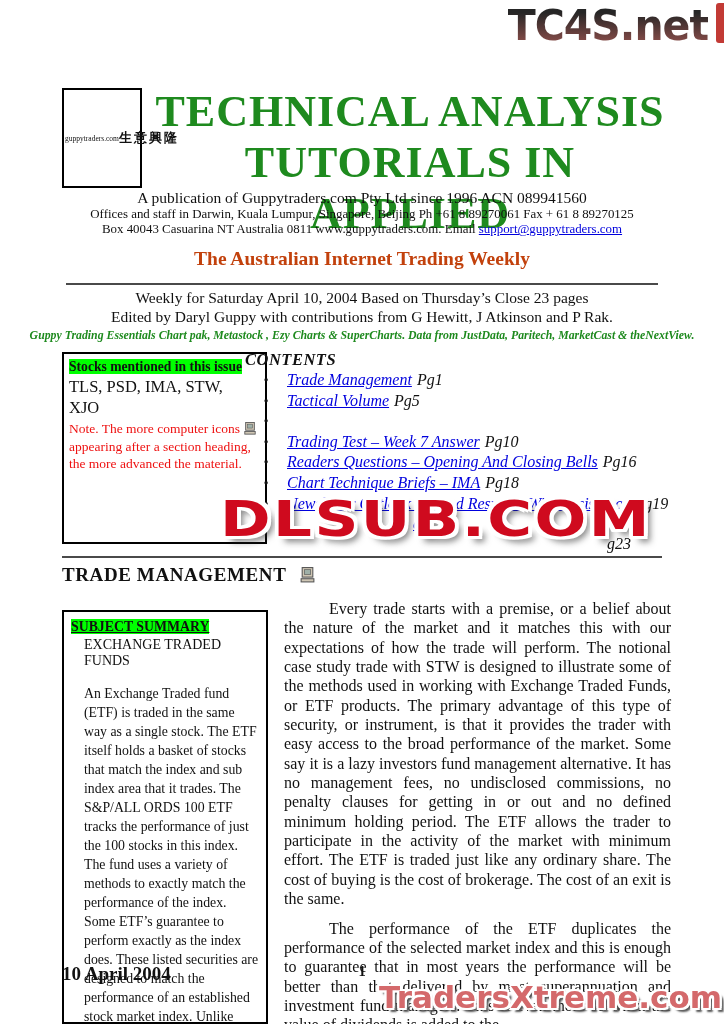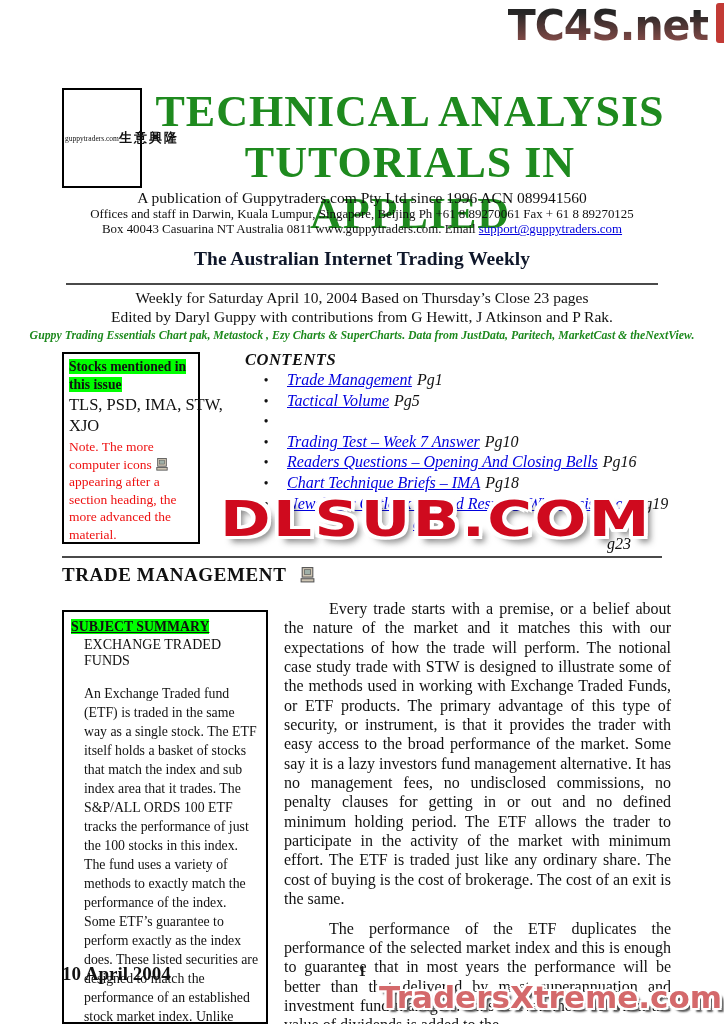--- a/index.html
+++ b/index.html
@@ -23,30 +23,30 @@
             padding:2px 1px;box-sizing:border-box;background:#fff;}
   .logo-site{font-size:7.5px;font-family:"Liberation Serif",serif;letter-spacing:0;white-space:nowrap;}
   .logo-cjk{font-size:13px;font-weight:bold;letter-spacing:2px;white-space:nowrap;}
   .title{left:148px;top:86px;width:524px;text-align:center;color:#1e8a1e;font-weight:bold;
          font-size:44px;line-height:51px;letter-spacing:1px;}
   .pub1{left:0;top:189px;width:724px;text-align:center;font-size:15.5px;}
   .pub2{left:0;top:207px;width:724px;text-align:center;font-size:12.9px;}
   .pub3{left:0;top:222px;width:724px;text-align:center;font-size:12.9px;}
   a.link, .link{color:#0000dd;text-decoration:underline;cursor:pointer;}
 
-  .weekly-title{left:0;top:248px;width:724px;text-align:center;color:#0f172a;
+  .weekly-title{left:0;top:248px;width:724px;text-align:center;color:#c2410c;
                 font-weight:bold;font-size:19.5px;}
   .hr1{left:66px;top:283px;width:592px;border-top:2px solid #4a4a4a;}
   .weekly1{left:0;top:289px;width:724px;text-align:center;font-size:15.5px;}
   .weekly2{left:0;top:308px;width:724px;text-align:center;font-size:15.5px;}
   .weekly3{left:0;top:328px;width:724px;text-align:center;font-size:11.8px;font-style:italic;
            color:#1e8a1e;font-weight:bold;}
 
   
-  .stocks-box{left:62px;top:352px;width:138px;height:192px;border:2px solid #000;
+  .stocks-box{left:62px;top:352px;width:205px;height:192px;border:2px solid #000;
               box-sizing:border-box;padding:3px 5px;}
   .hl-green{background:#00ff00;}
   .stocks-head{font-weight:bold;font-size:13.6px;display:inline;}
   .stocks-list{font-size:16.5px;line-height:21px;margin-top:1px;width:160px;}
   .stocks-note{color:#ee1111;font-size:13.5px;line-height:17.5px;margin-top:2px;}
   .pc-icon{display:inline-block;width:14px;height:13px;vertical-align:-2px;}
 
   
   .contents{left:245px;top:350px;width:432px;font-style:italic;}
   .contents-head{font-weight:bold;font-size:16.5px;letter-spacing:.5px;}

